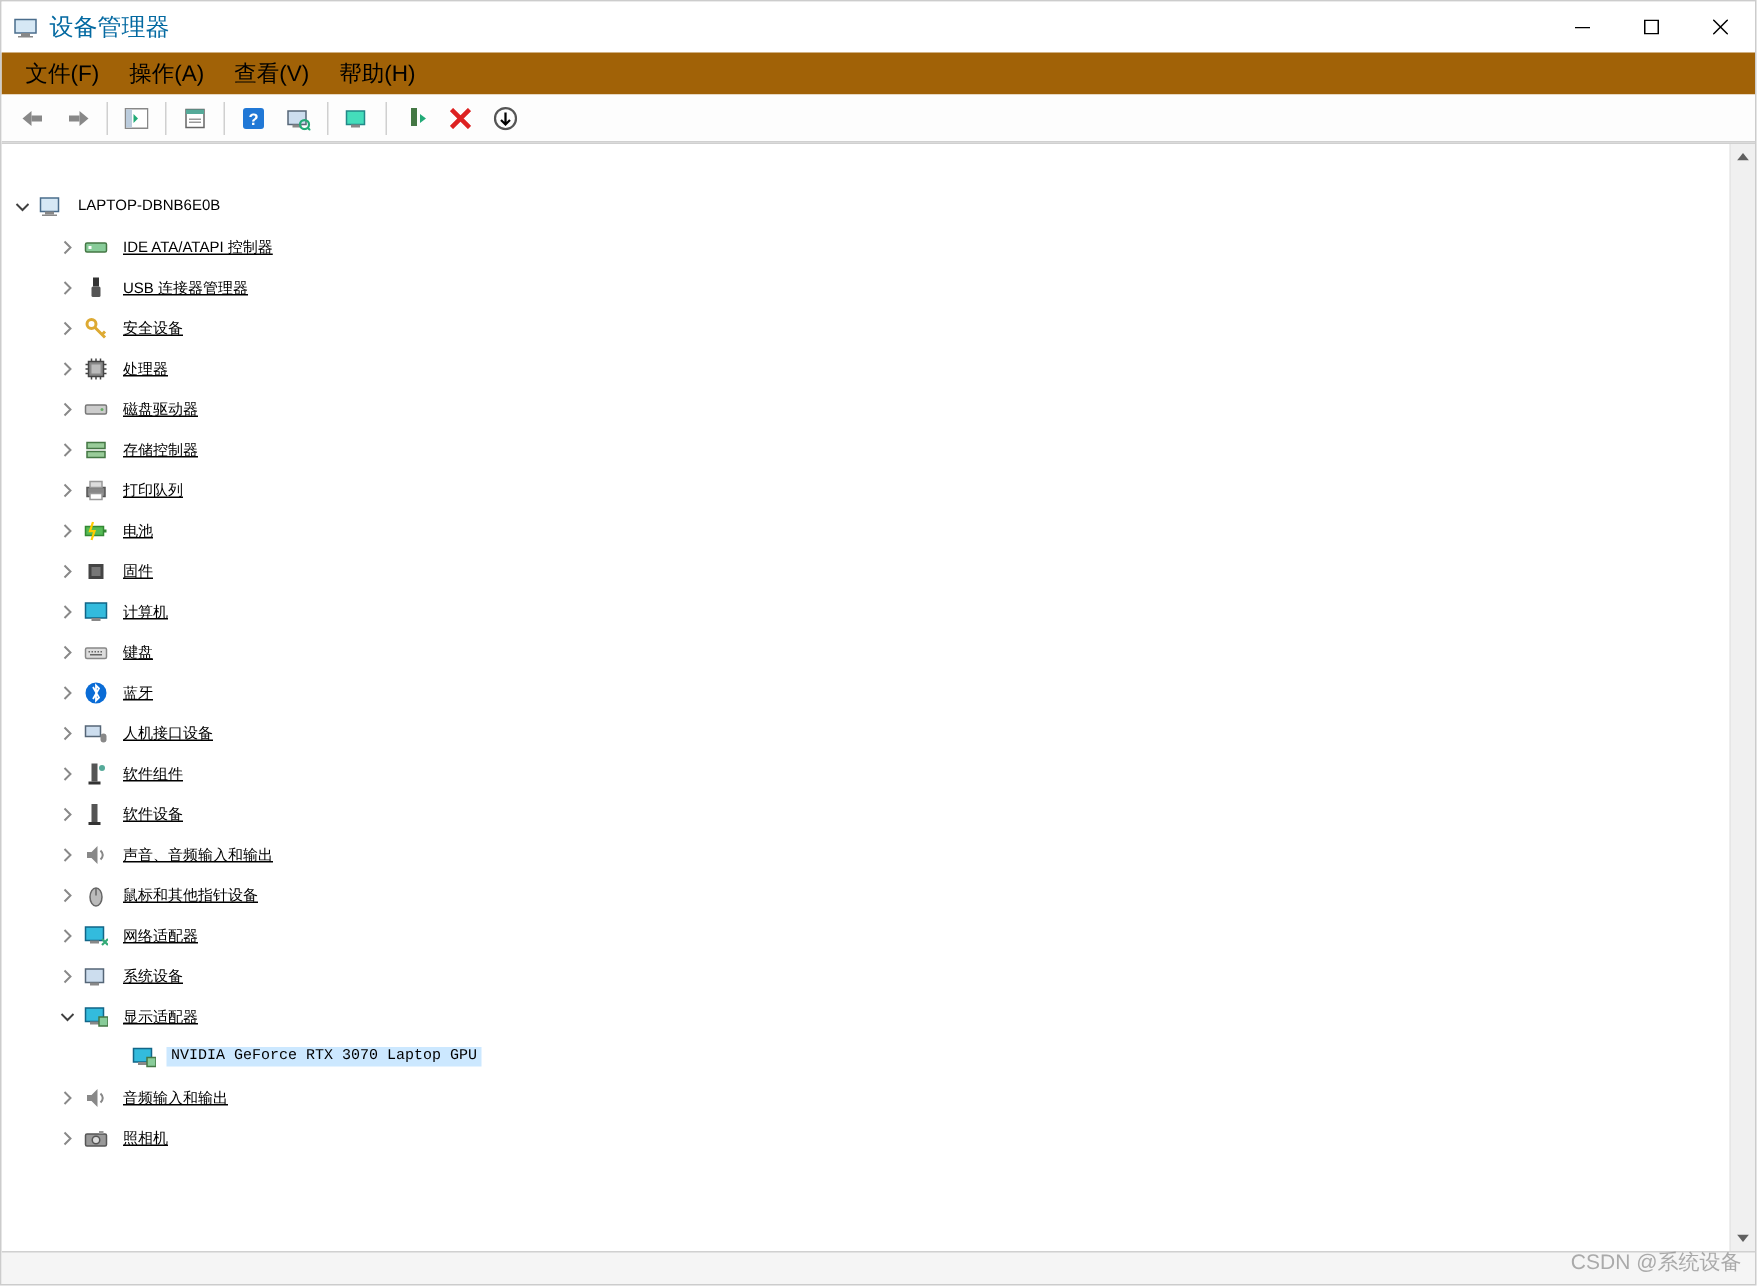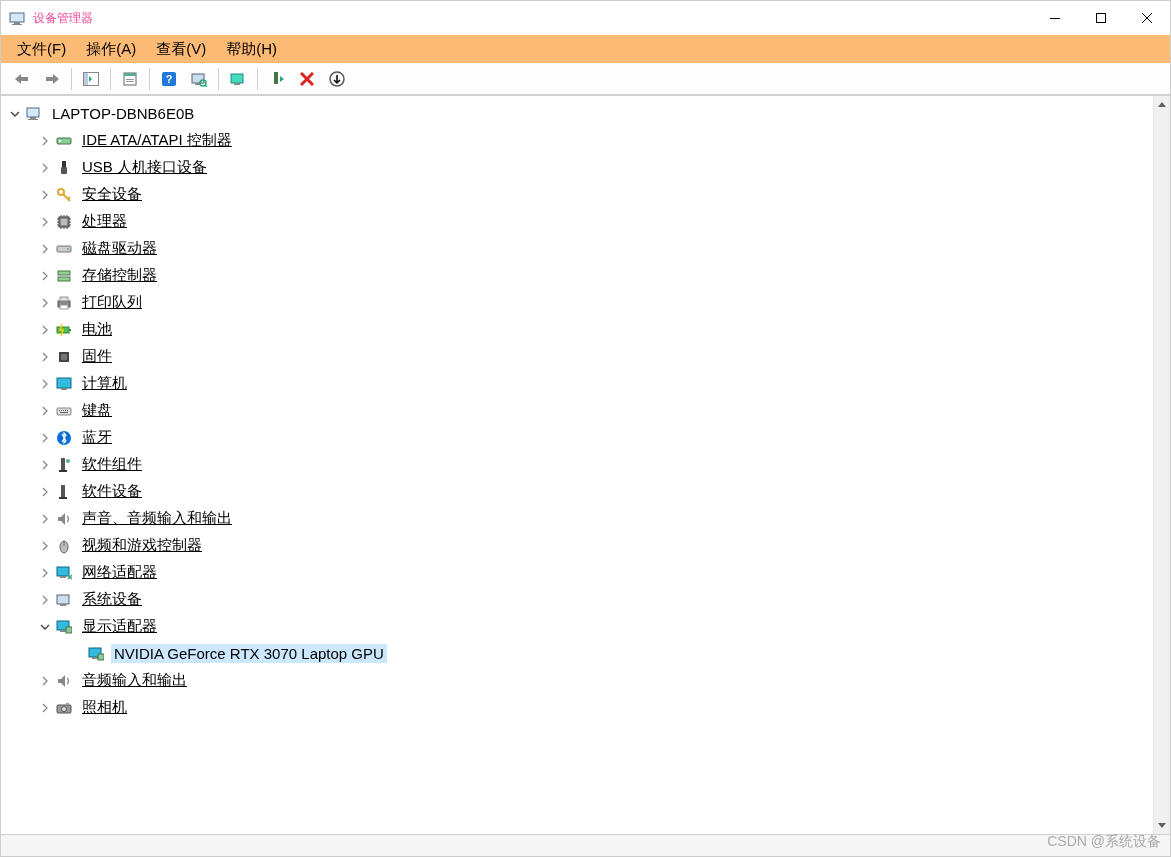--- a/index.html
+++ b/index.html
@@ -18,65 +18,65 @@
   .titlebar {
     height: 34px;
     display: flex;
     align-items: center;
     justify-content: space-between;
     padding: 0 0 0 8px;
     background: #fff;
   }
   .titlebar-left { display: flex; align-items: center; gap: 8px; }
   .titlebar-icon { width: 16px; height: 16px; display:inline-flex; align-items:center; justify-content:center;}
-  .titlebar-title { font-size: 12px; color: #ec4899; }
+  .titlebar-title { font-size: 16px; color: #0369a1; }
   .win-controls { display: flex; }
   .win-btn {
     width: 46px; height: 32px; display: flex; align-items: center; justify-content: center;
     color: #000; font-size: 14px; cursor: default;
   }
   
   .menubar {
     height: 28px; display: flex; align-items: center; padding: 0 6px; gap: 0;
-    background: #fdba74;
+    background: #a16207;
   }
   .menu-item { padding: 4px 10px; cursor: default; font-size: 15px; }
   
   .toolbar {
     height: 32px; display: flex; align-items: center; padding: 2px 6px;
     border-bottom: 1px solid #d0d0d0; gap: 0;
     background: #fdfdfd;
   }
   .tool-btn {
     width: 28px; height: 26px; display: flex; align-items: center; justify-content: center;
     cursor: default; border: 1px solid transparent; margin: 0 1px;
   }
   .tool-sep { width: 1px; height: 22px; background: #d0d0d0; margin: 0 4px; }
   
   .tree-container {
     flex: 1; position: relative; border-top: 1px solid #d0d0d0; overflow: hidden;
     display: flex;
   }
   .tree {
-    flex: 1; padding: 4px 0; overflow: hidden; font-size: 15px;
+    flex: 1; padding: 4px 0; overflow: hidden; font-size: 10px; margin-top: 24px;
   }
   .tree-row {
     display: flex; align-items: center; height: 27px; white-space: nowrap;
     cursor: default;
   }
   .tree-expander {
     width: 16px; height: 16px; display: flex; align-items: center; justify-content: center;
     font-size: 11px; color: #555; cursor: default; margin-right: 2px;
   }
   .tree-icon {
     width: 18px; height: 18px; display: inline-flex; align-items: center; justify-content: center; margin-right: 6px;
     flex-shrink: 0;
   }
   .tree-label { padding: 1px 3px; }
-  .tree-label.selected { background: #cce8ff; }
+  .tree-label.selected { background: #cce8ff; font-family: Liberation Mono, monospace; }
   .indent-0 { padding-left: 6px; }
   .indent-1 { padding-left: 36px; text-decoration: underline; }
   .indent-2 { padding-left: 68px; }
   
   .vscroll {
     width: 17px; background: #f0f0f0; border-left: 1px solid #e6e6e6;
     display: flex; flex-direction: column; justify-content: space-between;
   }
   .scroll-arrow {
     height: 17px; display: flex; align-items: center; justify-content: center;
@@ -238,21 +238,21 @@
           <svg width="10" height="10" viewBox="0 0 10 10">
             <path d="M3 1 L7 5 L3 9" stroke="#888" fill="none" stroke-width="1.3"></path>
           </svg>
         </span>
     <span class="tree-icon">
           <svg width="16" height="16" viewBox="0 0 16 16">
             <rect x="6" y="1" width="4" height="6" fill="#333"></rect>
             <rect x="5" y="7" width="6" height="7" rx="1" fill="#555"></rect>
           </svg>
         </span>
-    <span class="tree-label">USB 人机接口设备</span>
+    <span class="tree-label">USB 连接器管理器</span>
   </div>
       <div class="tree-row indent-1">
     <span class="tree-expander">
           <svg width="10" height="10" viewBox="0 0 10 10">
             <path d="M3 1 L7 5 L3 9" stroke="#888" fill="none" stroke-width="1.3"></path>
           </svg>
         </span>
     <span class="tree-icon">
           <svg width="16" height="16" viewBox="0 0 16 16">
             <circle cx="5" cy="5" r="3" fill="none" stroke="#da3" stroke-width="2"></circle>
@@ -396,20 +396,34 @@
     <span class="tree-label">蓝牙</span>
   </div>
       <div class="tree-row indent-1">
     <span class="tree-expander">
           <svg width="10" height="10" viewBox="0 0 10 10">
             <path d="M3 1 L7 5 L3 9" stroke="#888" fill="none" stroke-width="1.3"></path>
           </svg>
         </span>
     <span class="tree-icon">
           <svg width="16" height="16" viewBox="0 0 16 16">
+            <rect x="1" y="3" width="10" height="7" fill="#cde" stroke="#567"></rect>
+            <rect x="11" y="8" width="4" height="6" rx="2" fill="#888"></rect>
+          </svg>
+        </span>
+    <span class="tree-label">人机接口设备</span>
+  </div>
+      <div class="tree-row indent-1">
+    <span class="tree-expander">
+          <svg width="10" height="10" viewBox="0 0 10 10">
+            <path d="M3 1 L7 5 L3 9" stroke="#888" fill="none" stroke-width="1.3"></path>
+          </svg>
+        </span>
+    <span class="tree-icon">
+          <svg width="16" height="16" viewBox="0 0 16 16">
             <rect x="5" y="1" width="4" height="12" fill="#555"></rect>
             <rect x="3" y="13" width="8" height="2" fill="#333"></rect>
             <circle cx="12" cy="4" r="2" fill="#5a9"></circle>
           </svg>
         </span>
     <span class="tree-label">软件组件</span>
   </div>
       <div class="tree-row indent-1">
     <span class="tree-expander">
           <svg width="10" height="10" viewBox="0 0 10 10">
@@ -443,21 +457,21 @@
           <svg width="10" height="10" viewBox="0 0 10 10">
             <path d="M3 1 L7 5 L3 9" stroke="#888" fill="none" stroke-width="1.3"></path>
           </svg>
         </span>
     <span class="tree-icon">
           <svg width="16" height="16" viewBox="0 0 16 16">
             <ellipse cx="8" cy="9" rx="4" ry="6" fill="#bbb" stroke="#666"></ellipse>
             <line x1="8" y1="3" x2="8" y2="8" stroke="#666"></line>
           </svg>
         </span>
-    <span class="tree-label">视频和游戏控制器</span>
+    <span class="tree-label">鼠标和其他指针设备</span>
   </div>
       <div class="tree-row indent-1">
     <span class="tree-expander">
           <svg width="10" height="10" viewBox="0 0 10 10">
             <path d="M3 1 L7 5 L3 9" stroke="#888" fill="none" stroke-width="1.3"></path>
           </svg>
         </span>
     <span class="tree-icon">
           <svg width="16" height="16" viewBox="0 0 16 16">
             <rect x="1" y="2" width="12" height="9" fill="#3bd" stroke="#168"></rect>

